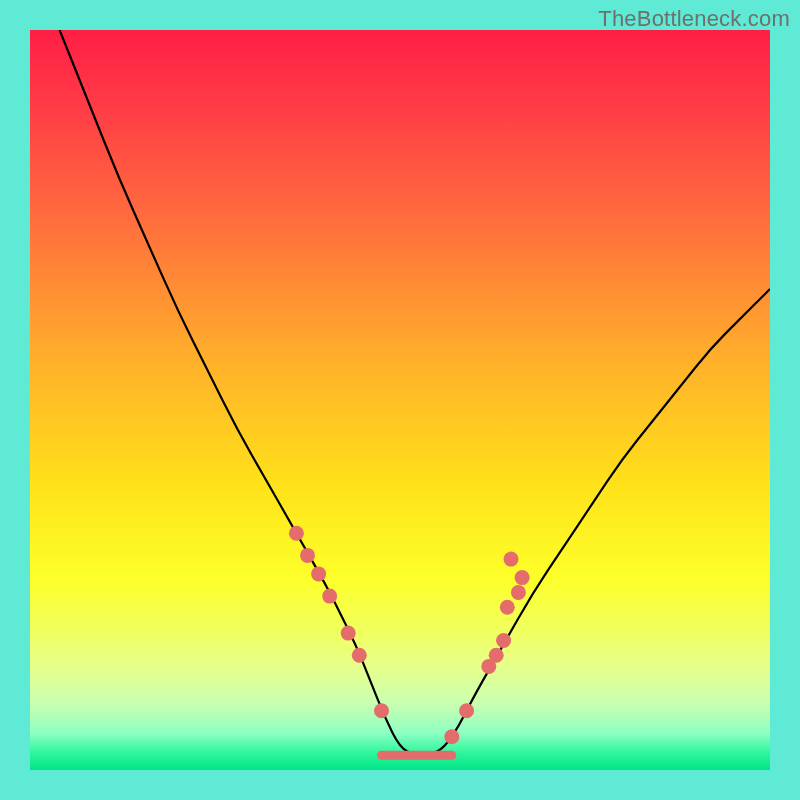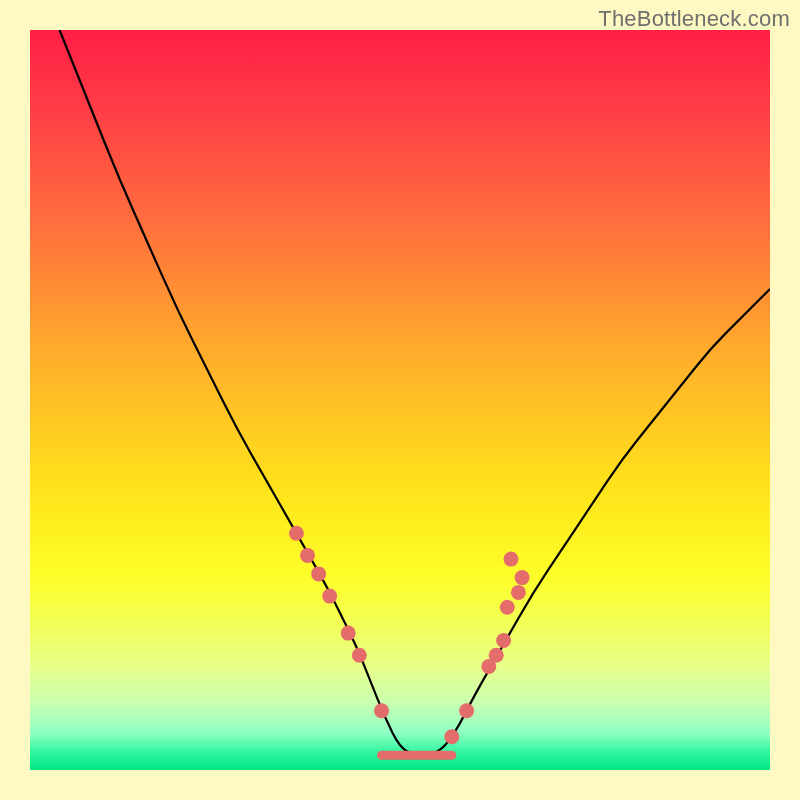--- a/index.html
+++ b/index.html
@@ -8,21 +8,21 @@
     width: 800px;
     height: 800px;
     overflow: hidden;
     background: #000;
     font-family: Arial, Helvetica, sans-serif;
   }
   #frame {
     position: absolute;
     left: 0; top: 0;
     width: 800px; height: 800px;
-    background: #fef9c3;
+    background: #5eead4;
   }
   #plot {
     position: absolute;
     left: 30px;
     top: 30px;
     width: 740px;
     height: 740px;
   }
   #watermark {
     position: absolute;

